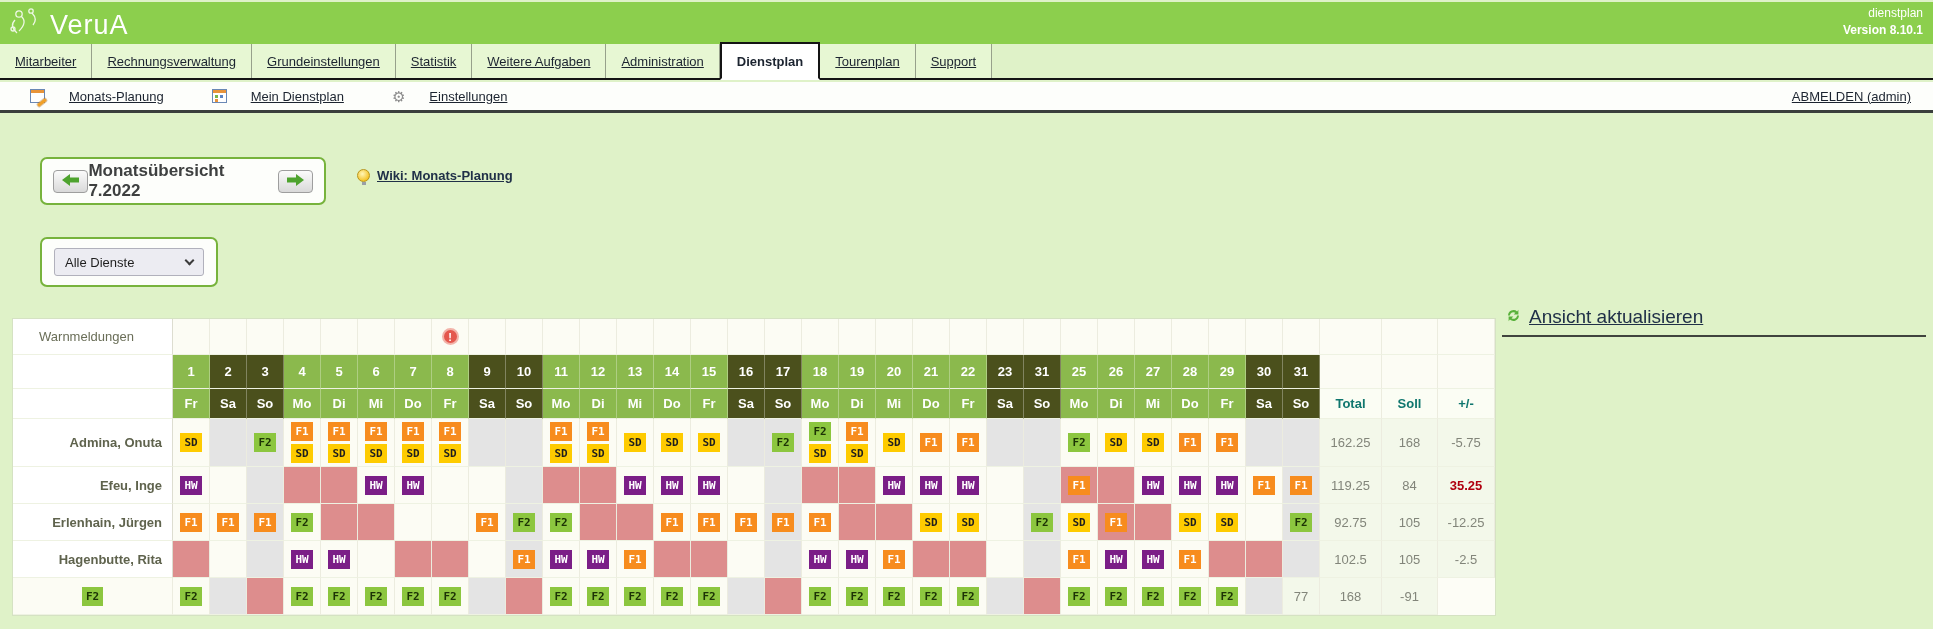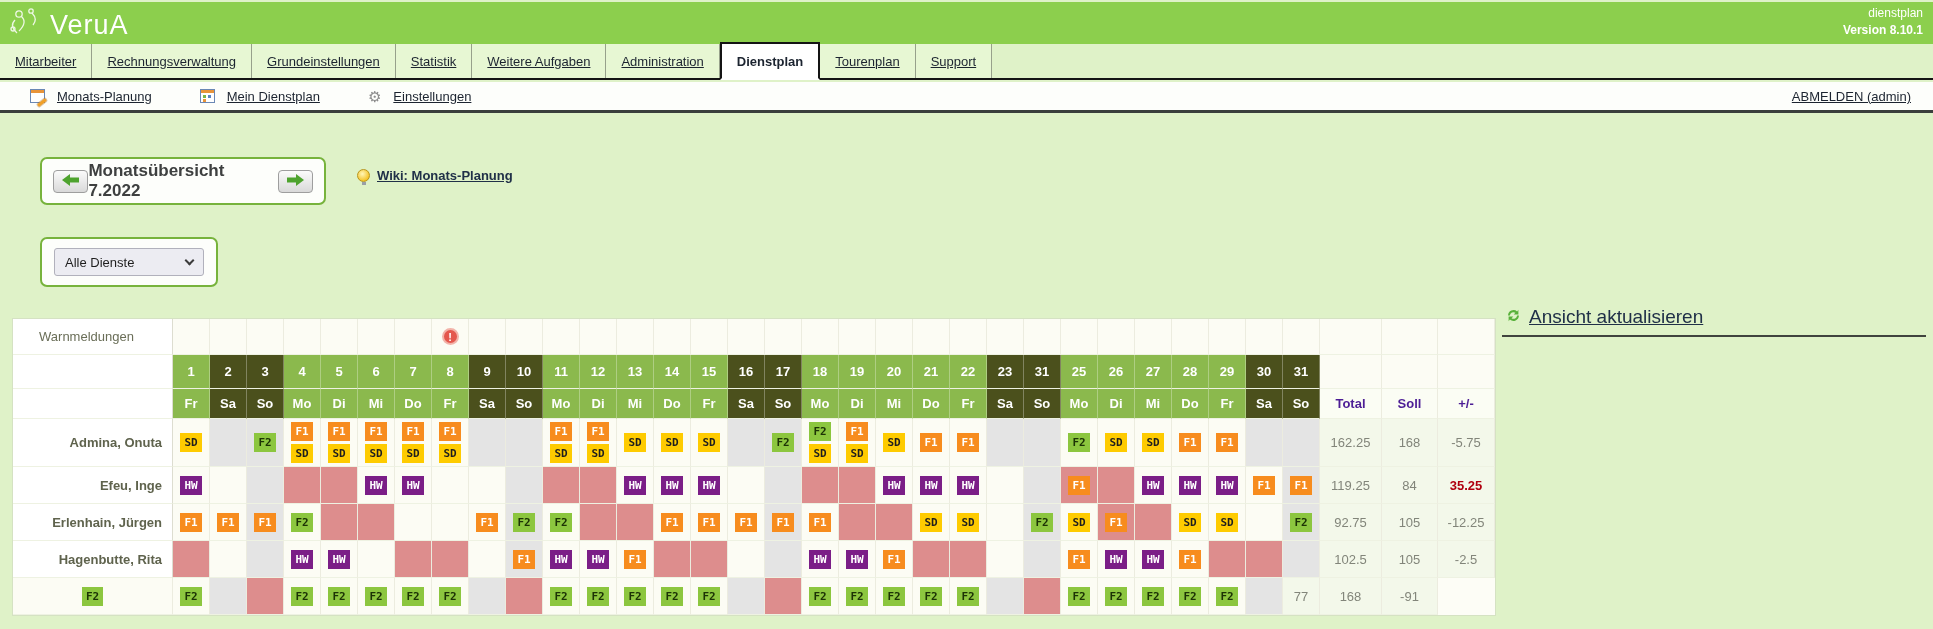--- a/index.html
+++ b/index.html
@@ -17,21 +17,21 @@
   .ver-block { position:absolute; right:10px; top:3px; text-align:right; color:#fff; font-size:12px; line-height:1.45; }
   .ver-block .v2 { font-weight:bold; }
   
   .tabs { position:absolute; left:0; top:44px; width:100%; height:36px; display:flex; align-items:flex-end; border-bottom:2px solid #141414; }
   .tab { height:34px; display:flex; align-items:center; padding:0 15px; background:#e7f7d3; border-right:1px solid #97a18b; font-size:13px; color:#1c2430; cursor:pointer; }
   .tab span { text-decoration:underline; }
   .tab.active { background:#fff; border:2px solid #141414; border-bottom:2px solid #fff; margin-bottom:-2px; height:38px; font-weight:bold; z-index:2; }
   .tab.active span { text-decoration:none; }
   
   .toolbar { position:absolute; left:0; top:82px; width:100%; height:31px; background:#fdfefb; border-bottom:3px solid #3a3f3c; display:flex; align-items:center; padding:0 22px 0 30px; }
-  .tool-item { display:flex; align-items:center; gap:12px; margin-right:48px; cursor:pointer; }
+  .tool-item { display:flex; align-items:center; gap:24px; margin-right:48px; cursor:pointer; }
   .tool-item a { color:#1c2430; font-size:13px; text-decoration:underline; }
   .logout { margin-left:auto; color:#1c2430; font-size:13px; text-decoration:underline; cursor:pointer; }
   
   .ico-cal { position:relative; width:15px; height:14px; background:#fff; border:1px solid #6a88b5; display:inline-block; }
   .ico-cal .strip { position:absolute; left:0; top:0; width:100%; height:3px; background:#e8943a; }
   .ico-cal .pencil { position:absolute; right:-3px; bottom:-2px; width:10px; height:3px; background:#f0a028; transform:rotate(-38deg); border-radius:1px; box-shadow:0 0 0 1px rgba(160,90,10,.35); }
   .ico-cal .px1 { position:absolute; left:2px; top:5px; width:3px; height:3px; background:#7ab648; }
   .ico-cal .px2 { position:absolute; left:7px; top:5px; width:3px; height:3px; background:#5b84c2; }
   .ico-cal .px3 { position:absolute; left:2px; top:9px; width:3px; height:3px; background:#e8943a; }
   .ico-gear { font-size:15px; color:#8d8d8d; line-height:1; }
@@ -50,21 +50,21 @@
   
   .tablewrap { position:absolute; left:12px; top:318px; background:#fdfdf6; border:1px solid #d5e2c3; }
   .roster { display:grid;
     grid-template-columns:160px repeat(31, 37px) 62px 56px 57px;
     grid-template-rows:36px 34px 30px 48px 37px 37px 37px 37px; }
   .cell { display:flex; align-items:center; justify-content:center; background:#fcfcf4; border-right:1px solid #ececdf; border-bottom:1px solid #eef2e2; font-size:13px; }
   .lbl { background:#fff; justify-content:flex-end; padding-right:10px; font-weight:bold; color:#5f634d; border-right:1px solid #ddddd0; }
   .warn-lbl { justify-content:center; padding-right:12px; font-weight:normal; color:#6a6e58; }
   .hdr-day { background:#8bb94d; color:#fff; font-weight:bold; border-right:1px solid rgba(255,255,255,.3); }
   .hdr-we  { background:#4b501c; }
-  .tot-h { font-weight:bold; color:#4c1d95; background:#fbfdf4; }
+  .tot-h { font-weight:bold; color:#0f766e; background:#fbfdf4; }
   .tot-v { background:#f3f8ea; color:#82857a; }
   .tot-v.red { color:#b0000f; font-weight:bold; }
   .badge { font-family:"DejaVu Sans Mono", monospace; font-weight:bold; font-size:11px; line-height:1; padding:4px 4px; min-width:21px; text-align:center; }
   .stack { display:flex; flex-direction:column; gap:3px; align-items:center; }
   .warn-ico { width:17px; height:17px; border-radius:50%; background:#e4574d; border:2px solid #f2b3a9; color:#fff; font-weight:bold; font-size:11px; display:flex; align-items:center; justify-content:center; cursor:pointer; }
   
   .panel { position:absolute; left:1502px; top:306px; width:424px; }
   .refresh { display:flex; align-items:center; gap:8px; padding-left:4px; }
   .refresh a { font-size:19px; color:#203048; text-decoration:underline; }
   .panel hr { border:none; height:2px; background:#40443e; margin:7px 0 9px; }

